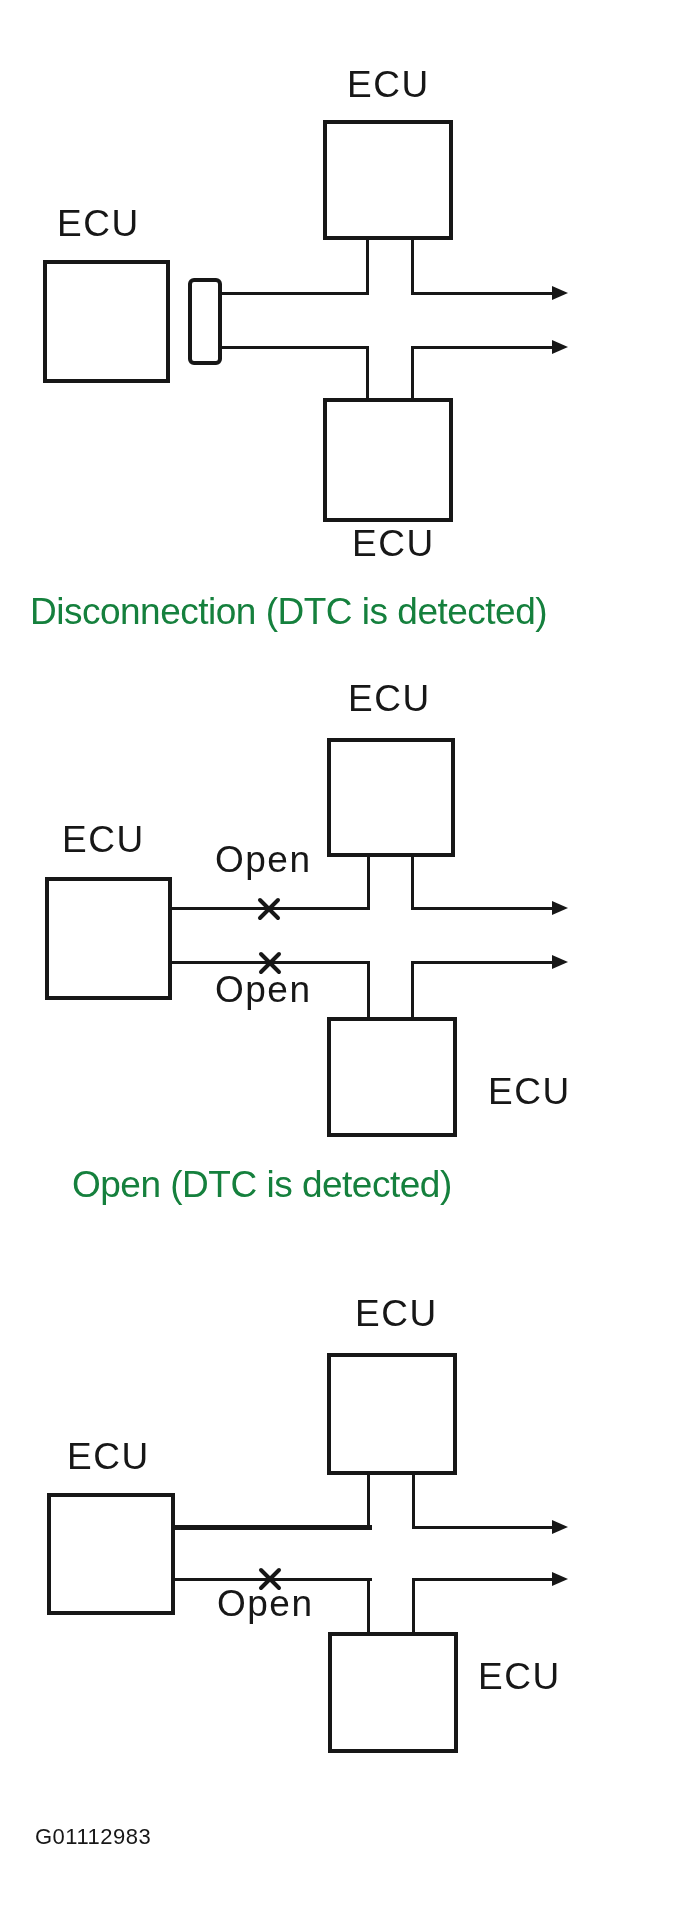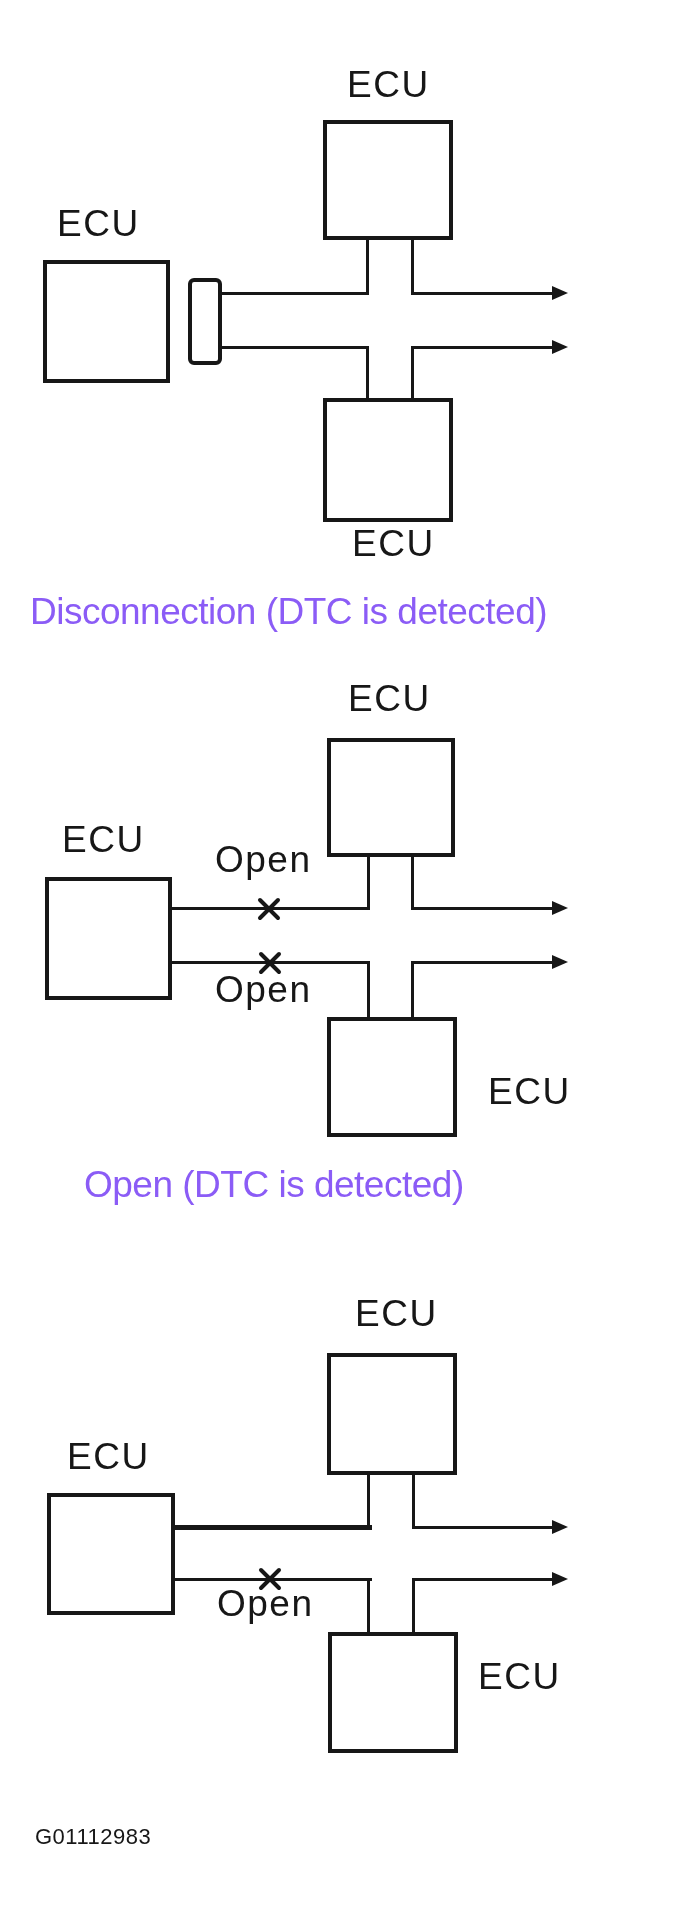--- a/index.html
+++ b/index.html
@@ -62,21 +62,21 @@
     letter-spacing: 1.5px;
     white-space: nowrap;
     color: #171717;
   }
   .caption {
     position: absolute;
     font-size: 37px;
     line-height: 1;
     letter-spacing: -0.5px;
     white-space: nowrap;
-    color: #8b5cf6;
+    color: #15803d;
   }
   .figure-id {
     position: absolute;
     font-size: 22px;
     line-height: 1;
     letter-spacing: 0.5px;
     white-space: nowrap;
     color: #171717;
   }
   .xmark {
@@ -154,21 +154,21 @@
     <div class="lbl" style="left:215px; top:971px;">Open</div>
     <div class="hline" style="left:411px; top:961px; width:141px;"></div>
     <div class="arrowhead" style="left:552px; top:955px;"></div>
 
     <div class="vline" style="left:367px; top:961px; height:58px;"></div>
     <div class="vline" style="left:411px; top:961px; height:58px;"></div>
 
     <div class="box" style="left:327px; top:1017px; width:130px; height:120px;"></div>
     <div class="lbl" style="left:488px; top:1073px;">ECU</div>
 
-    <div class="caption" style="left:84px; top:1166px;">Open (DTC is detected)</div>
+    <div class="caption" style="left:72px; top:1166px;">Open (DTC is detected)</div>
   </div>
 
   <div class="layer">
     <div class="lbl" style="left:355px; top:1295px;">ECU</div>
     <div class="box" style="left:327px; top:1353px; width:130px; height:122px;"></div>
 
     <div class="lbl" style="left:67px; top:1438px;">ECU</div>
     <div class="box" style="left:47px; top:1493px; width:128px; height:122px;"></div>
 
     <div class="vline" style="left:367px; top:1475px; height:54px;"></div>

